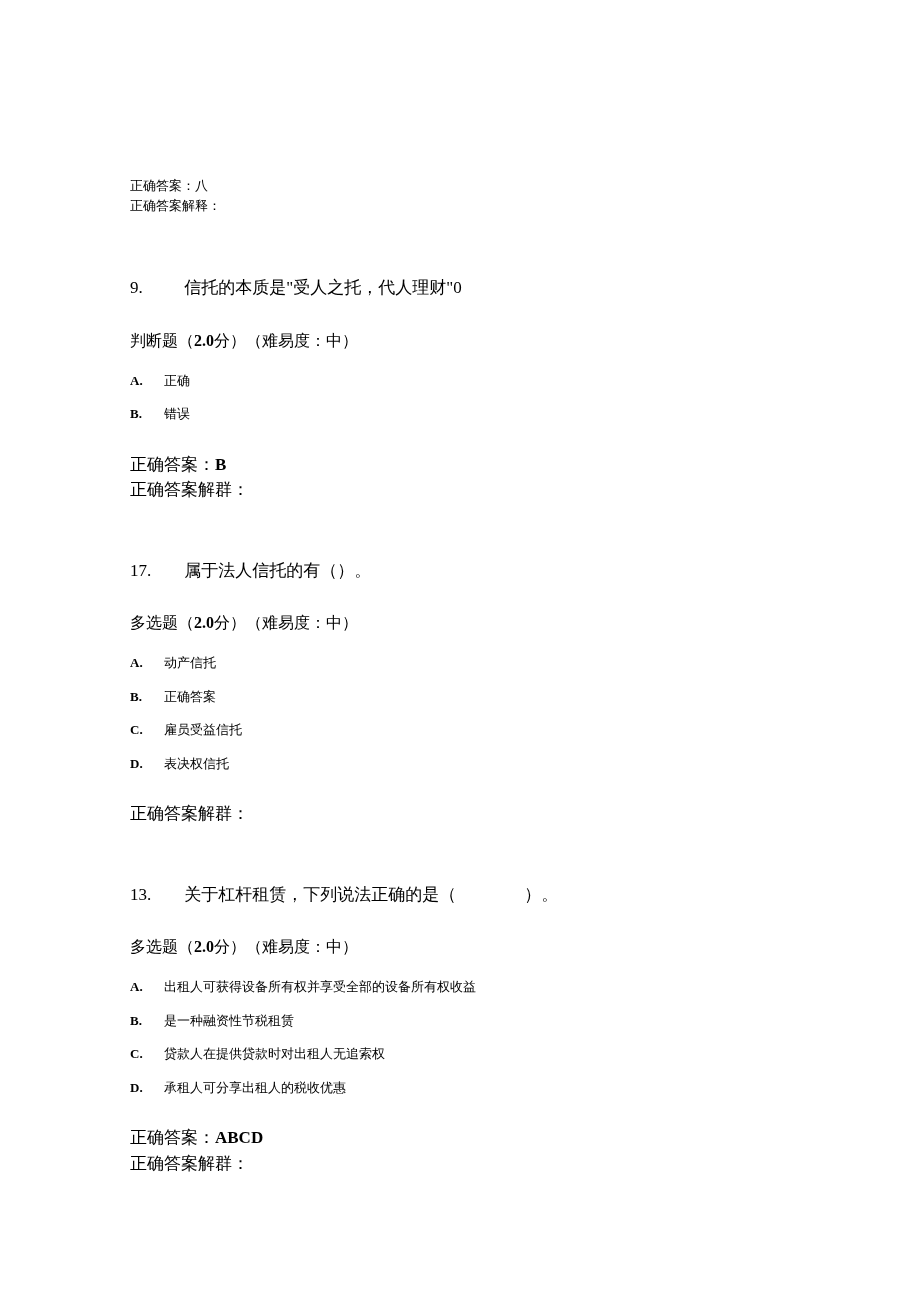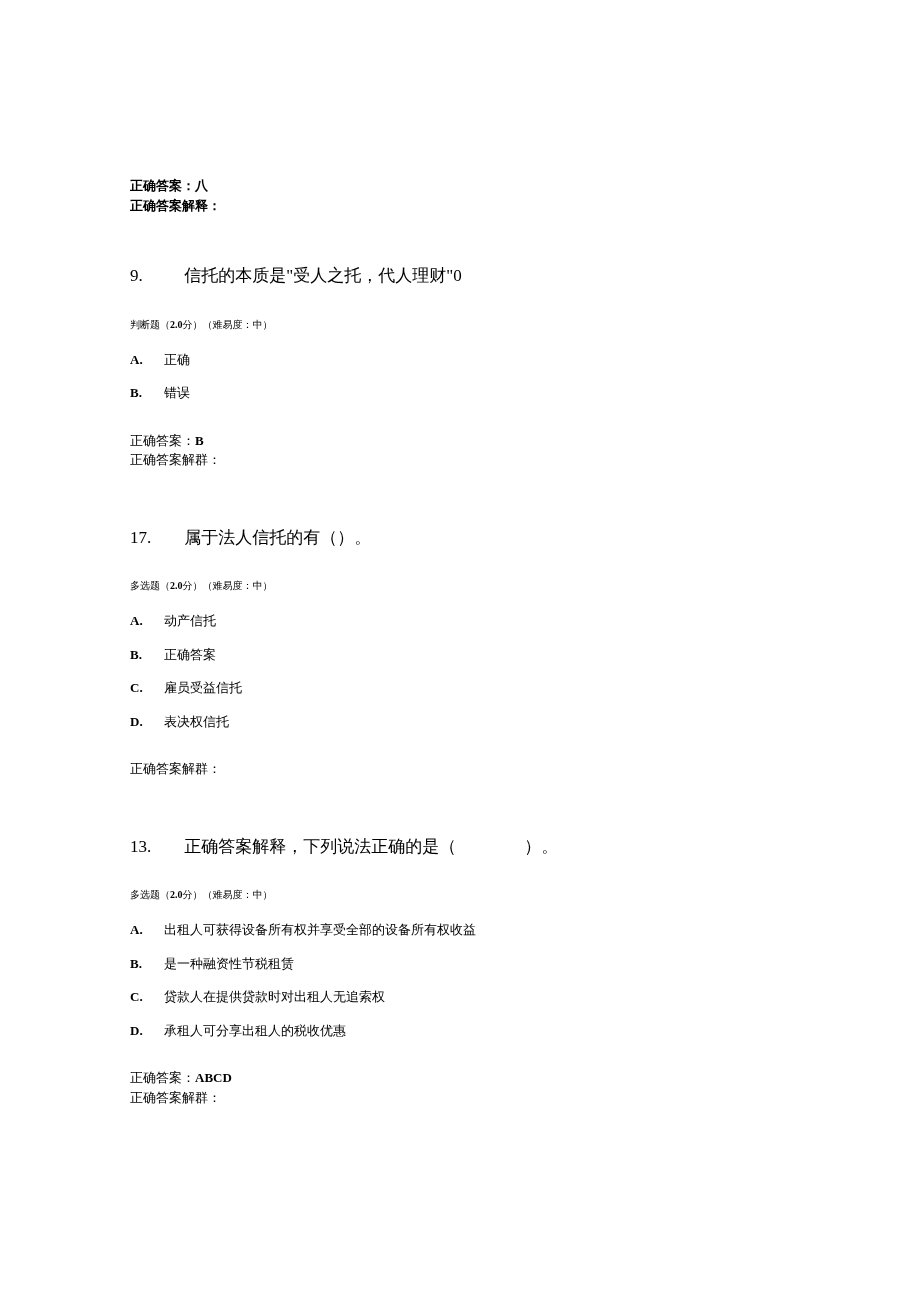--- a/index.html
+++ b/index.html
@@ -11,41 +11,40 @@
       width: 920px;
       height: 1301px;
       background: #ffffff;
       font-family: "SimSun", "宋体", serif;
       color: #000000;
       padding: 176px 130px 0 130px;
       font-size: 14px;
       line-height: 1.5;
     }
     .answer-block {
-      margin-bottom: 48px;
-      font-weight: bold;
+      margin-bottom: 60px;
     }
     .answer-line {
       font-size: 13px;
     }
     .answer-label {
       display: inline;
     }
     .question-title {
       font-size: 17px;
       font-family: "SimSun", "宋体", serif;
       margin-bottom: 28px;
     }
     .q-num {
       display: inline-block;
       min-width: 50px;
       font-family: "Times New Roman", serif;
     }
     .question-meta {
-      font-size: 10px;
+      font-size: 16px;
       margin-bottom: 18px;
     }
     .meta-points {
       font-weight: bold;
       font-family: "Times New Roman", serif;
     }
     .options {
       margin-bottom: 28px;
     }
     .option-row {
@@ -58,21 +57,21 @@
       font-family: "Times New Roman", serif;
       min-width: 34px;
     }
     .option-text {
       flex: 1;
     }
     .question-block {
       margin-bottom: 55px;
     }
     .answer-section .answer-line {
-      font-size: 13px;
+      font-size: 17px;
     }
     .bold {
       font-weight: bold;
       font-family: "Times New Roman", serif;
     }
   </style>
 </head>
 <body>
 
 <div class="answer-block">
@@ -135,21 +134,21 @@
     </div>
   </div>
   <div class="answer-section">
     <div class="answer-line">正确答案解群：</div>
   </div>
 </div>
 
 <div class="question-block">
   <div class="question-title">
     <span class="q-num">13.</span>
-    <span>正确答案解释，下列说法正确的是（　　　　）。</span>
+    <span>关于杠杆租赁，下列说法正确的是（　　　　）。</span>
   </div>
   <div class="question-meta">
     <span>多选题（</span><span class="meta-points">2.0</span><span>分）（难易度：中）</span>
   </div>
   <div class="options">
     <div class="option-row">
       <span class="option-letter">A.</span>
       <span class="option-text">出租人可获得设备所有权并享受全部的设备所有权收益</span>
     </div>
     <div class="option-row">

